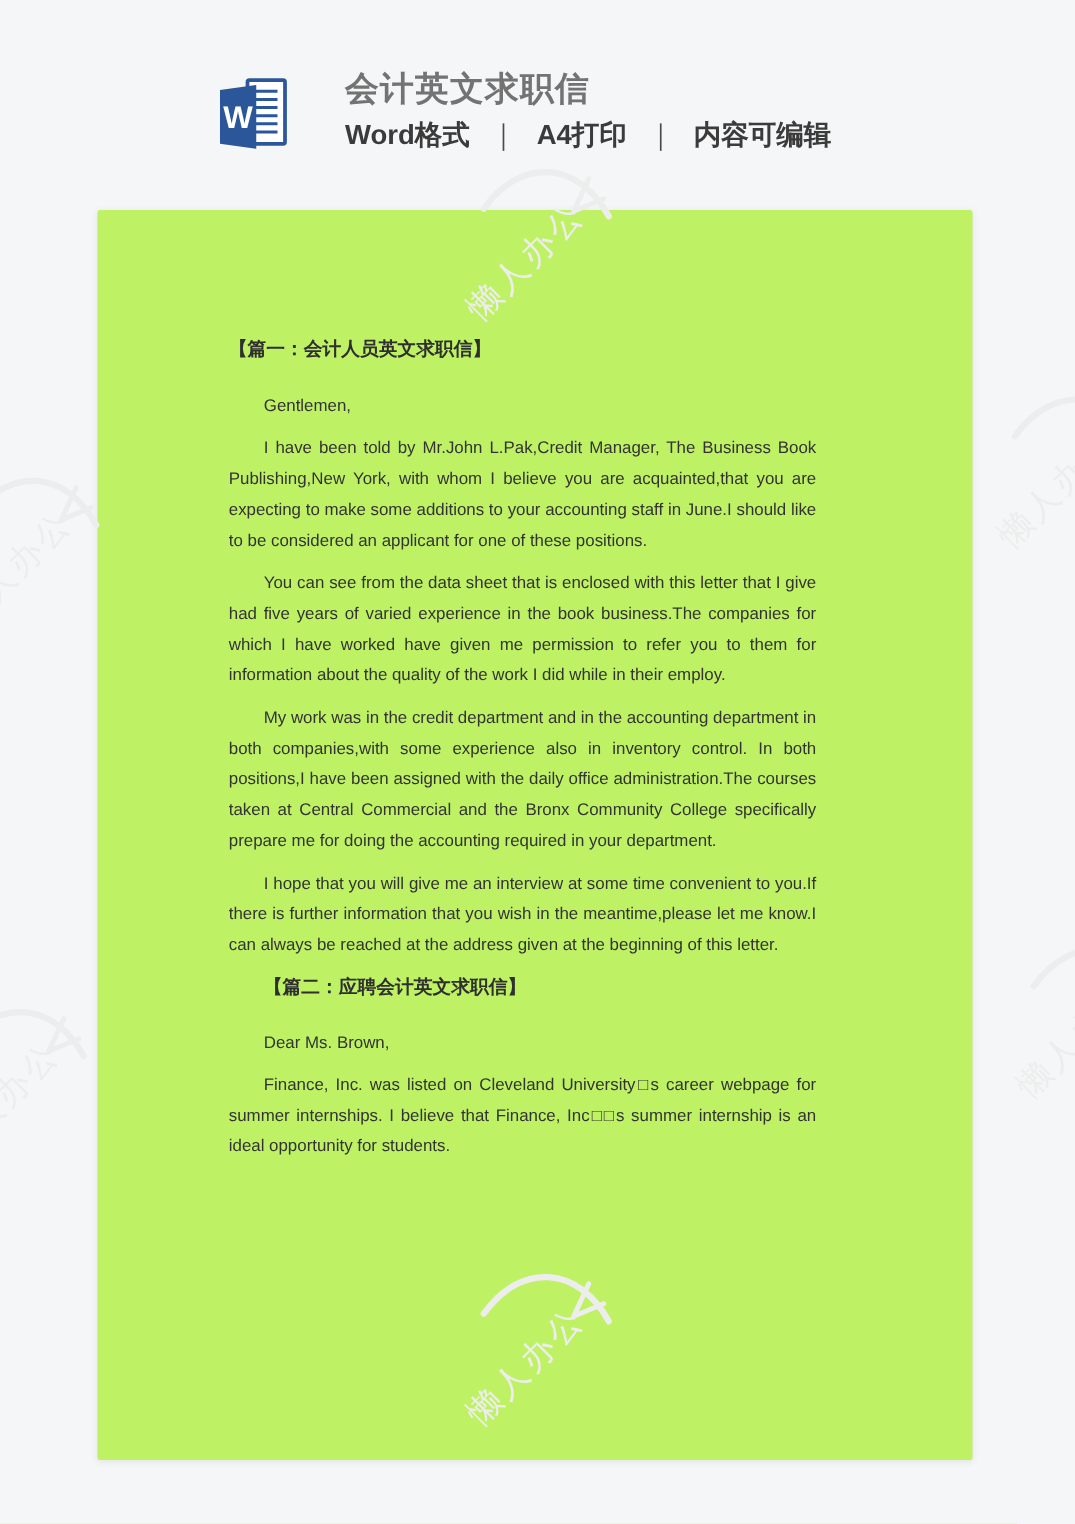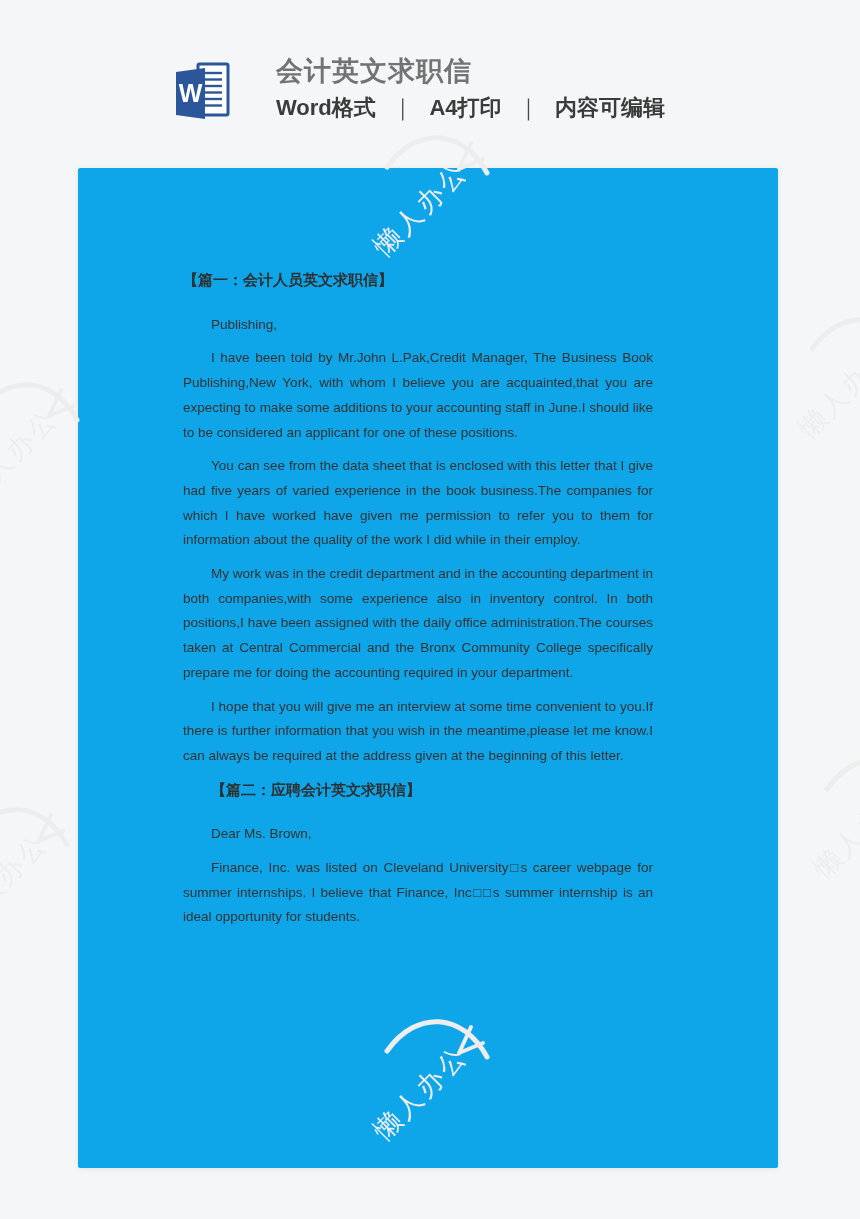--- a/index.html
+++ b/index.html
@@ -21,21 +21,21 @@
   }
   .doc-subtitle {
     margin-top:6px; font-size:22px; font-weight:700; color:#3b3b3b;
     display:flex; align-items:flex-end;
   }
   .doc-subtitle .sep { margin:0 16px; font-weight:400; color:#4a4a4a; }
 
   
   .card {
     position:absolute; left:78px; top:168px; width:700px; height:1000px;
-    background:#0ea5e9; border-radius:2px;
+    background:#bef264; border-radius:2px;
     box-shadow:0 1px 6px rgba(0,0,0,0.08);
   }
   .doc-body { padding:100px 125px 0 105px; }
   .doc-body p {
     margin:0 0 9px 0;
     font-size:13.5px; line-height:24.7px; color:#333333;
     text-align:justify;
   }
   .doc-body p.indent { text-indent:28px; }
   .doc-body p.heading {
@@ -83,25 +83,25 @@
         <span>A4打印</span>
         <span class="sep">｜</span>
         <span>内容可编辑</span>
       </div>
     </div>
   </div>
 
   <div class="card">
     <div class="doc-body">
         <p class="heading">【篇一：会计人员英文求职信】</p>
-        <p class=" indent">Publishing,</p>
+        <p class=" indent">Gentlemen,</p>
         <p class=" indent">I have been told by Mr.John L.Pak,Credit Manager, The Business Book Publishing,New York, with whom I believe you are acquainted,that you are expecting to make some additions to your accounting staff in June.I should like to be considered an applicant for one of these positions.</p>
         <p class=" indent">You can see from the data sheet that is enclosed with this letter that I give had five years of varied experience in the book business.The companies for which I have worked have given me permission to refer you to them for information about the quality of the work I did while in their employ.</p>
         <p class=" indent">My work was in the credit department and in the accounting department in both companies,with some experience also in inventory control. In both positions,I have been assigned with the daily office administration.The courses taken at Central Commercial and the Bronx Community College specifically prepare me for doing the accounting required in your department.</p>
-        <p class=" indent">I hope that you will give me an interview at some time convenient to you.If there is further information that you wish in the meantime,please let me know.I can always be required at the address given at the beginning of this letter.</p>
+        <p class=" indent">I hope that you will give me an interview at some time convenient to you.If there is further information that you wish in the meantime,please let me know.I can always be reached at the address given at the beginning of this letter.</p>
         <p class="heading indent">【篇二：应聘会计英文求职信】</p>
         <p class=" indent">Dear Ms. Brown,</p>
         <p class=" indent">Finance, Inc. was listed on Cleveland University□s career webpage for summer internships. I believe that Finance, Inc□□s summer internship is an ideal opportunity for students.</p>
       </div>
   </div>
 
   <div class="wm wm-1"><svg viewBox="0 0 170 170">
         <path d="M52 44 C 82 2, 128 6, 152 50" fill="none" stroke="#ededed" stroke-width="5" stroke-linecap="round"></path>
         <path d="M136 20 l-12 26 l24 -10" fill="none" stroke="#ededed" stroke-width="4" stroke-linecap="round" stroke-linejoin="round"></path>
         <text x="85" y="95" text-anchor="middle" transform="rotate(-45 85 85)" font-size="27" letter-spacing="3" fill="#ededed">懒人办公</text>

